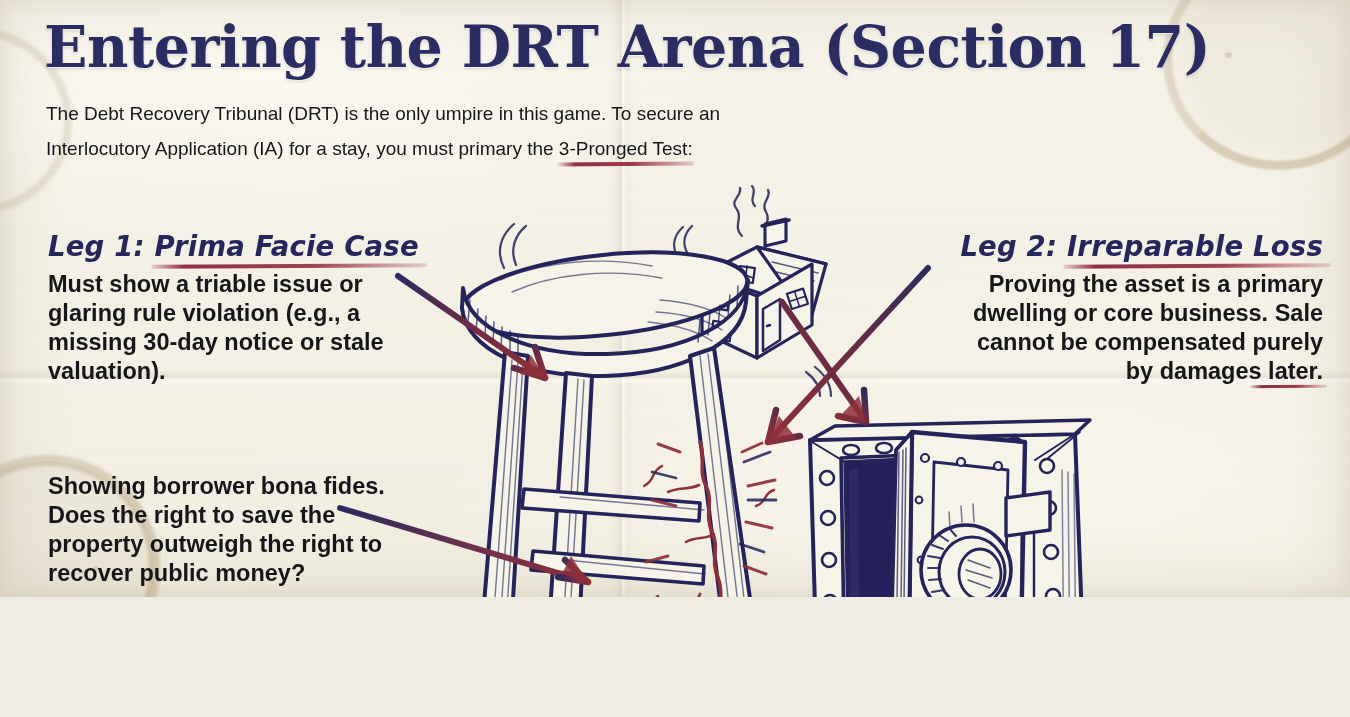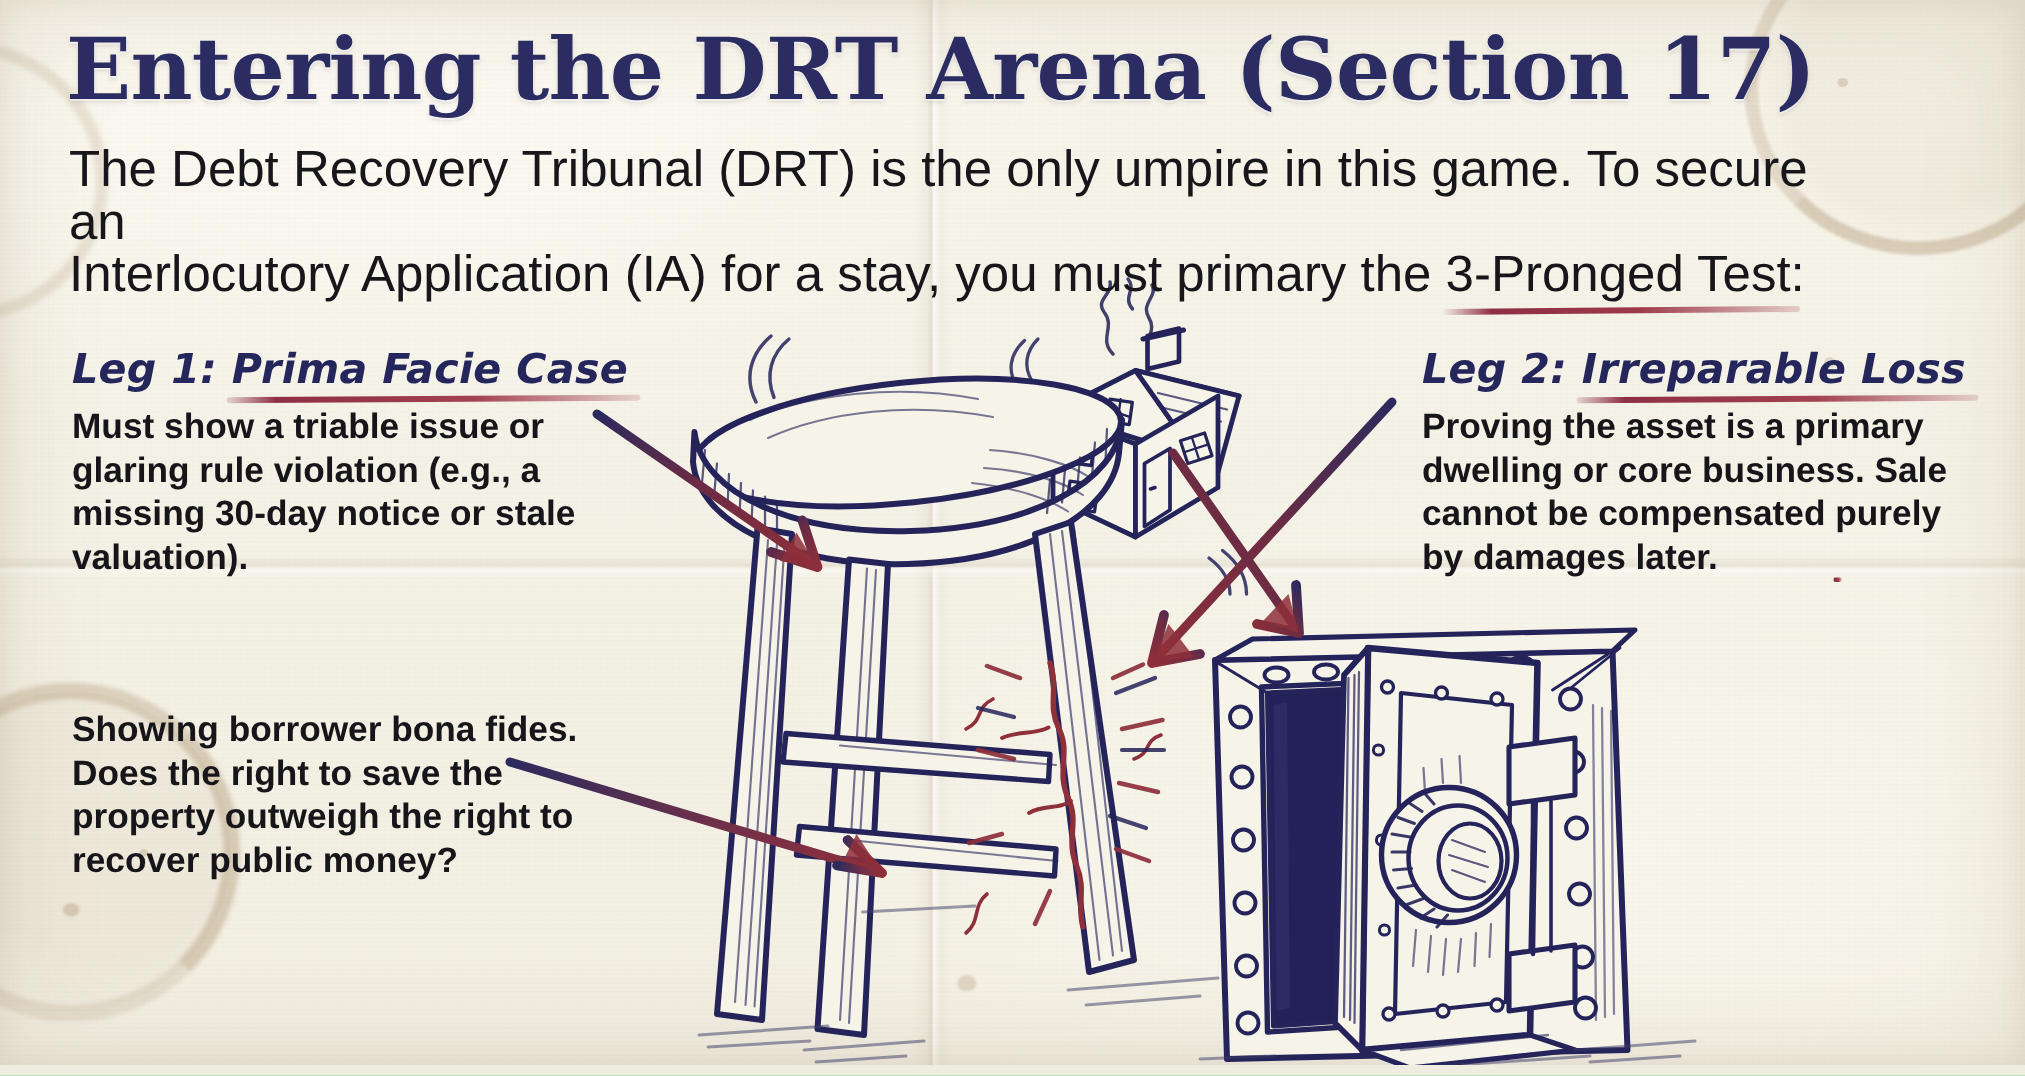--- a/index.html
+++ b/index.html
@@ -5,22 +5,22 @@
   * { margin:0; padding:0; box-sizing:border-box; }
 
   html, body {
     width:1350px; height:717px;
     overflow:hidden;
     background:#efece1;
   }
 
   #page {
     position:relative;
-    width:1350px; height:710px;
-    background:#22c55e;
+    width:1350px; height:597px;
+    background:#5eead4;
     font-family:"Liberation Sans", sans-serif;
     overflow:hidden;
   }
 
   
   .paper-base {
     position:absolute; inset:0;
     background:
       radial-gradient(ellipse 60% 50% at 20% 12%, #fbf9f1 0%, rgba(251,249,241,0) 60%),
       radial-gradient(ellipse 70% 60% at 78% 80%, #f9f6ec 0%, rgba(249,246,236,0) 65%),
@@ -73,21 +73,21 @@
   }
   .title .hatch {
     background-image:repeating-linear-gradient(
        0deg, rgba(255,255,255,.30) 0 1px, rgba(255,255,255,0) 1px 3px);
     -webkit-background-clip:text; background-clip:text;
   }
 
   
   .intro {
     position:absolute; left:46px; top:96px; width:1160px;
-    font-size:34px; line-height:35px;
+    font-size:19px; line-height:35px;
     color:#17171b; font-weight:400;
   }
   .intro .u-red { position:relative; }
   .intro .u-red::after {
     content:""; position:absolute; left:-3px; right:-6px; bottom:-7px; height:4px;
     border-radius:3px;
     background:linear-gradient(90deg, rgba(156,58,74,0) 0%, #8e2f43 14%, #9c3a4a 55%, rgba(156,58,74,.2) 100%);
     transform:rotate(-.5deg);
   }
 
@@ -116,21 +116,21 @@
   }
   .leg p .u-red2 { position:relative; }
   .leg p .u-red2::after {
     content:""; position:absolute; left:-2px; right:-4px; bottom:-4px; height:3px;
     border-radius:3px;
     background:linear-gradient(90deg, rgba(142,47,67,.12) 0%, #8e2f43 15%, #9c3a4a 60%, rgba(156,58,74,.15) 100%);
     transform:rotate(-.3deg);
   }
 
   #leg1 { left:48px; top:228px; width:390px; }
-  #leg2 { left:948px; top:228px; width:375px; }
+  #leg2 { left:948px; top:228px; width:375px;text-align:right; }
   #leg3 { left:48px; top:466px; width:370px; }
   svg.art-svg { position:absolute; inset:0; width:1350px; height:717px; }
 </style>
 </head>
 <body>
 
 <div id="page">
 
   <div class="paper-base"></div>
   <div class="paper-grain"></div>

